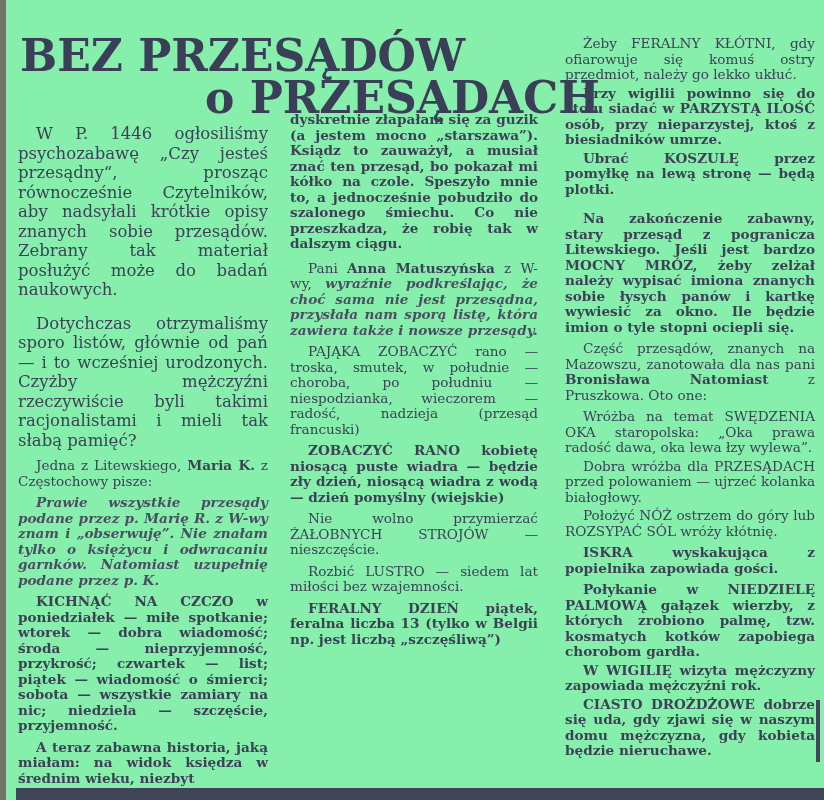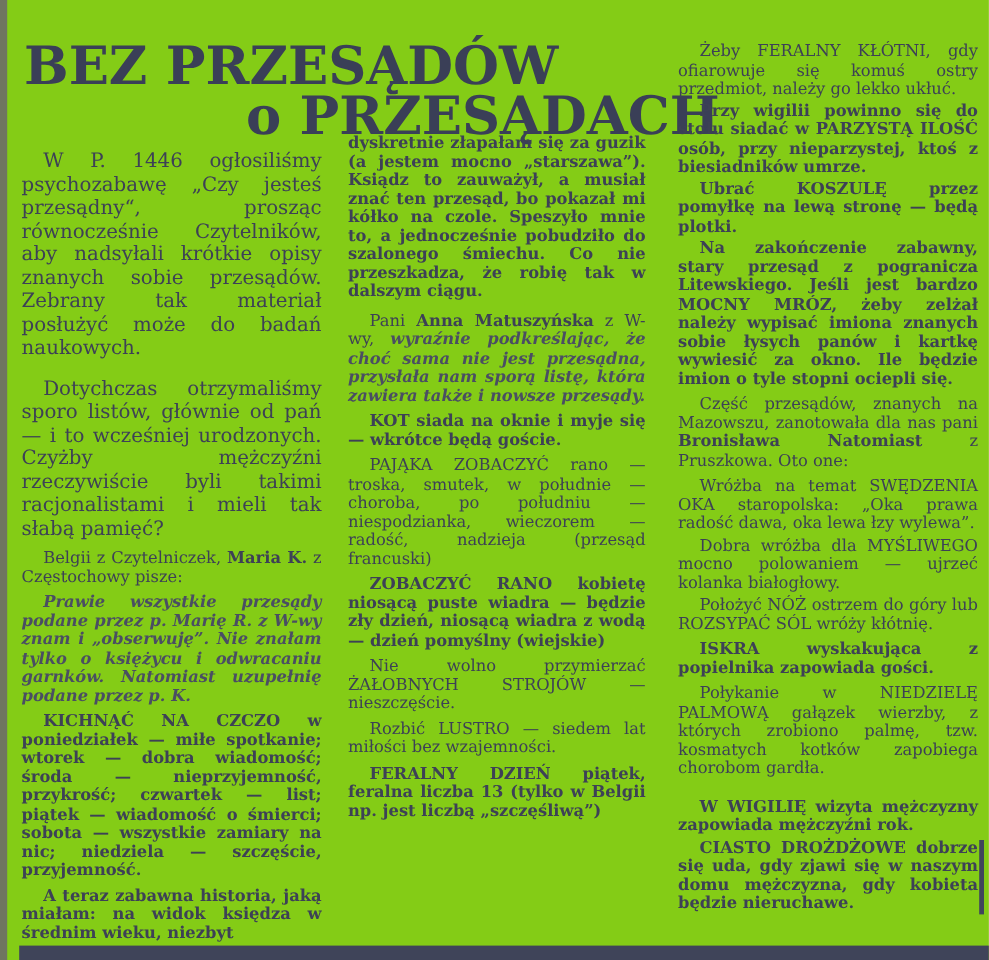--- a/index.html
+++ b/index.html
@@ -4,21 +4,21 @@
   <style>
     html, body { margin: 0; padding: 0; }
     body {
       width: 824px; height: 800px; overflow: hidden; position: relative;
       background: #e9e3cc;
       font-family: "DejaVu Serif", serif;
       color: #3d4156;
     }
     .page {
       position: absolute; left: 0; top: 0; width: 824px; height: 800px;
-      background: #84cc16;
+      background: #86efac;
     }
     .left-edge {
       position: absolute; left: 0; top: 0; width: 6px; height: 800px;
       background: #6f7560;
     }
     .right-rule {
       position: absolute; left: 816px; top: 700px; width: 4px; height: 62px;
       background: #40455c;
     }
     .bottom-bar {
@@ -46,52 +46,51 @@
 <div class="page">
   <div class="left-edge"></div>
 
   <div class="title-line1">BEZ PRZESĄDÓW</div>
   <div class="title-line2">o PRZESĄDACH</div>
 
   <div class="col col1">
     <p class="lead">W P. 1446 ogłosiliśmy psychozabawę „Czy jesteś przesądny“, prosząc równocześnie Czytelników, aby nadsyłali krótkie opisy znanych sobie przesądów. Zebrany tak materiał posłużyć może do badań naukowych.</p>
     <p class="lead" style="margin-bottom:8px">Dotychczas otrzymaliśmy sporo listów, głównie od pań — i to wcześniej urodzonych. Czyżby mężczyźni rzeczywiście byli takimi racjonalistami i mieli tak słabą pamięć?</p>
     <p>
-      <span>Belgii z Czytelniczek, </span><b>Maria K.</b><span> z Częstochowy pisze:</span>
+      <span>Jedna z Litewskiego, </span><b>Maria K.</b><span> z Częstochowy pisze:</span>
     </p>
     <p class="quote">Prawie wszystkie przesądy podane przez p. Marię R. z W-wy znam i „obserwuję”. Nie znałam tylko o księżycu i odwracaniu garnków. Natomiast uzupełnię podane przez p. K.</p>
     <p style="font-weight:bold">KICHNĄĆ NA CZCZO w poniedziałek — miłe spotkanie; wtorek — dobra wiadomość; środa — nieprzyjemność, przykrość; czwartek — list; piątek — wiadomość o śmierci; sobota — wszystkie zamiary na nic; niedziela — szczęście, przyjemność.</p>
     <p style="font-weight:bold">A teraz zabawna historia, jaką miałam: na widok księdza w średnim wieku, niezbyt</p>
   </div>
 
   <div class="col col2">
     <p style="text-indent:0;font-weight:bold;margin-bottom:9px">dyskretnie złapałam się za guzik (a jestem mocno „starszawa”). Ksiądz to zauważył, a musiał znać ten przesąd, bo pokazał mi kółko na czole. Speszyło mnie to, a jednocześnie pobudziło do szalonego śmiechu. Co nie przeszkadza, że robię tak w dalszym ciągu.</p>
     <p>
       <span>Pani </span><b>Anna Matuszyńska</b><span> z W-wy, </span><i class="quote">wyraźnie podkreślając, że choć sama nie jest przesądna, przysłała nam sporą listę, która zawiera także i nowsze przesądy.</i>
     </p>
-    <p style="font-weight:bold">KOT siada na oknie i myje się — wkrótce będą goście.</p>
     <p>PAJĄKA ZOBACZYĆ rano — troska, smutek, w południe — choroba, po południu — niespodzianka, wieczorem — radość, nadzieja (przesąd francuski)</p>
     <p style="font-weight:bold">ZOBACZYĆ RANO kobietę niosącą puste wiadra — będzie zły dzień, niosącą wiadra z wodą — dzień pomyślny (wiejskie)</p>
     <p>Nie wolno przymierzać ŻAŁOBNYCH STROJÓW — nieszczęście.</p>
     <p>Rozbić LUSTRO — siedem lat miłości bez wzajemności.</p>
     <p style="font-weight:bold">FERALNY DZIEŃ piątek, feralna liczba 13 (tylko w Belgii np. jest liczbą „szczęśliwą”)</p>
   </div>
 
   <div class="col col3">
     <p style="margin-bottom:3px">Żeby FERALNY KŁÓTNI, gdy ofiarowuje się komuś ostry przedmiot, należy go lekko ukłuć.</p>
     <p style="font-weight:bold;margin-bottom:3px">Przy wigilii powinno się do stołu siadać w PARZYSTĄ ILOŚĆ osób, przy nieparzystej, ktoś z biesiadników umrze.</p>
-    <p style="font-weight:bold;margin-bottom:3px">Ubrać KOSZULĘ przez pomyłkę na lewą stronę — będą plotki.</p>
+    <p style="font-weight:bold;margin-bottom:14px">Ubrać KOSZULĘ przez pomyłkę na lewą stronę — będą plotki.</p>
     <p style="font-weight:bold">Na zakończenie zabawny, stary przesąd z pogranicza Litewskiego. Jeśli jest bardzo MOCNY MRÓZ, żeby zelżał należy wypisać imiona znanych sobie łysych panów i kartkę wywiesić za okno. Ile będzie imion o tyle stopni ociepli się.</p>
     <p>
       <span>Część przesądów, znanych na Mazowszu, zanotowała dla nas pani </span><b>Bronisława Natomiast</b><span> z Pruszkowa. Oto one:</span>
     </p>
     <p style="margin-bottom:3px">Wróżba na temat SWĘDZENIA OKA staropolska: „Oka prawa radość dawa, oka lewa łzy wylewa”.</p>
-    <p style="margin-bottom:3px">Dobra wróżba dla MYŚLIWEGO mocno polowaniem — ujrzeć kolanka białogłowy.</p>
+    <p style="margin-bottom:3px">Dobra wróżba dla PRZESĄDACH przed polowaniem — ujrzeć kolanka białogłowy.</p>
     <p>Położyć NÓŻ ostrzem do góry lub ROZSYPAĆ SÓL wróży kłótnię.</p>
     <p style="font-weight:bold">ISKRA wyskakująca z popielnika zapowiada gości.</p>
-    <p style="font-weight:normal;margin-bottom:17px">Połykanie w NIEDZIELĘ PALMOWĄ gałązek wierzby, z których zrobiono palmę, tzw. kosmatych kotków zapobiega chorobom gardła.</p>
+    <p style="font-weight:bold;margin-bottom:3px">Połykanie w NIEDZIELĘ PALMOWĄ gałązek wierzby, z których zrobiono palmę, tzw. kosmatych kotków zapobiega chorobom gardła.</p>
     <p style="font-weight:bold;margin-bottom:3px">W WIGILIĘ wizyta mężczyzny zapowiada mężczyźni rok.</p>
     <p style="font-weight:bold">CIASTO DROŻDŻOWE dobrze się uda, gdy zjawi się w naszym domu mężczyzna, gdy kobieta będzie nieruchawe.</p>
   </div>
 
   <div class="right-rule"></div>
   <div class="bottom-bar"></div>
 </div>
 
 </body></html>

